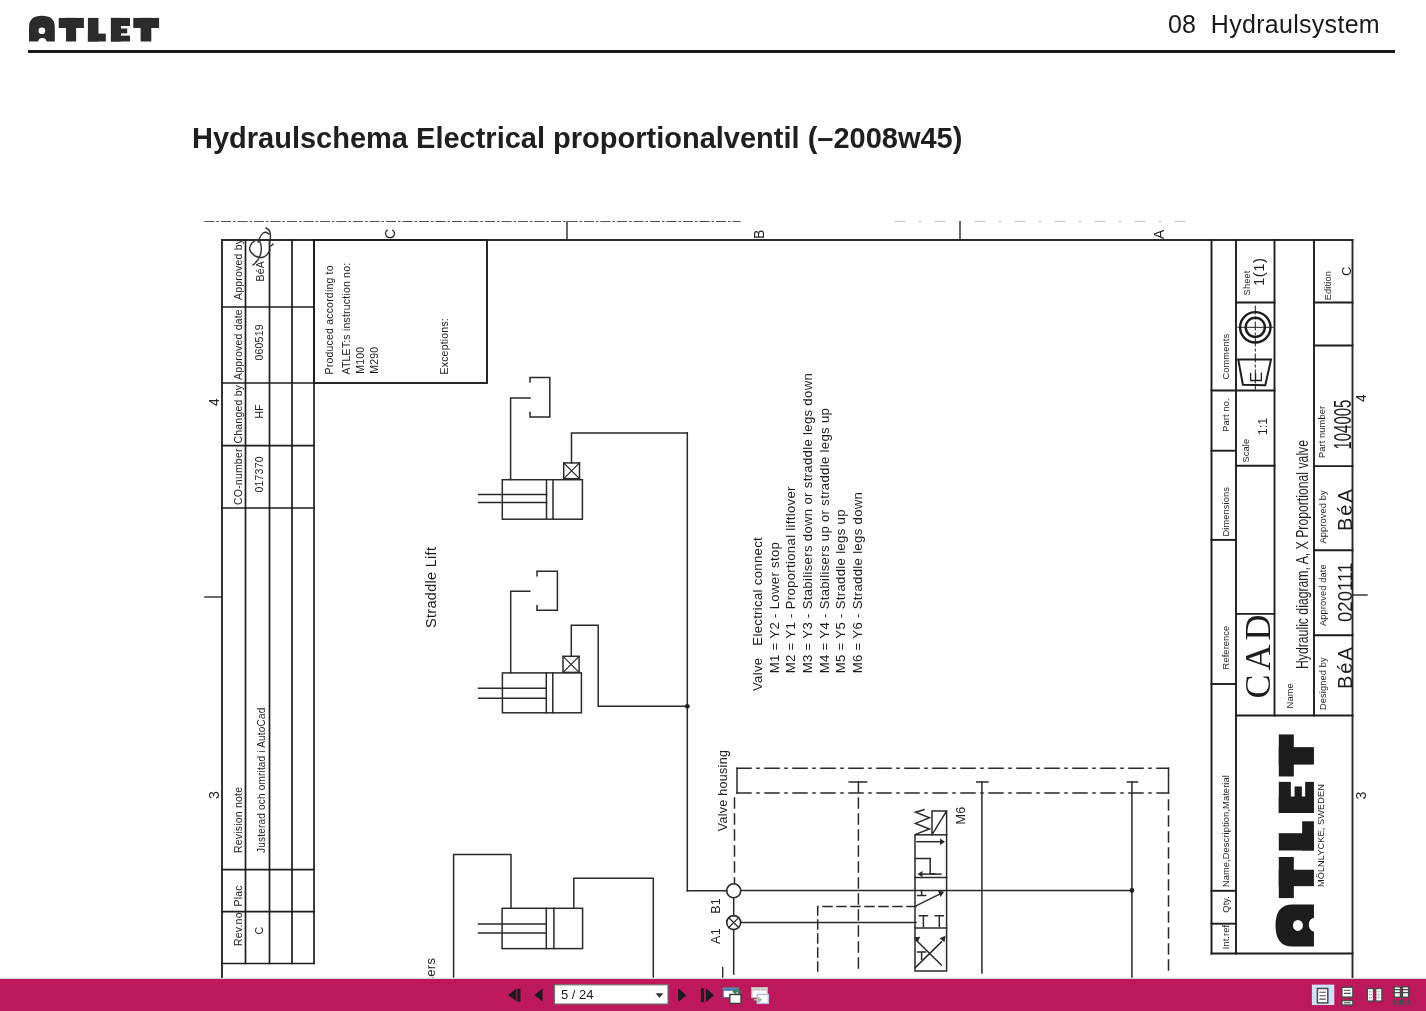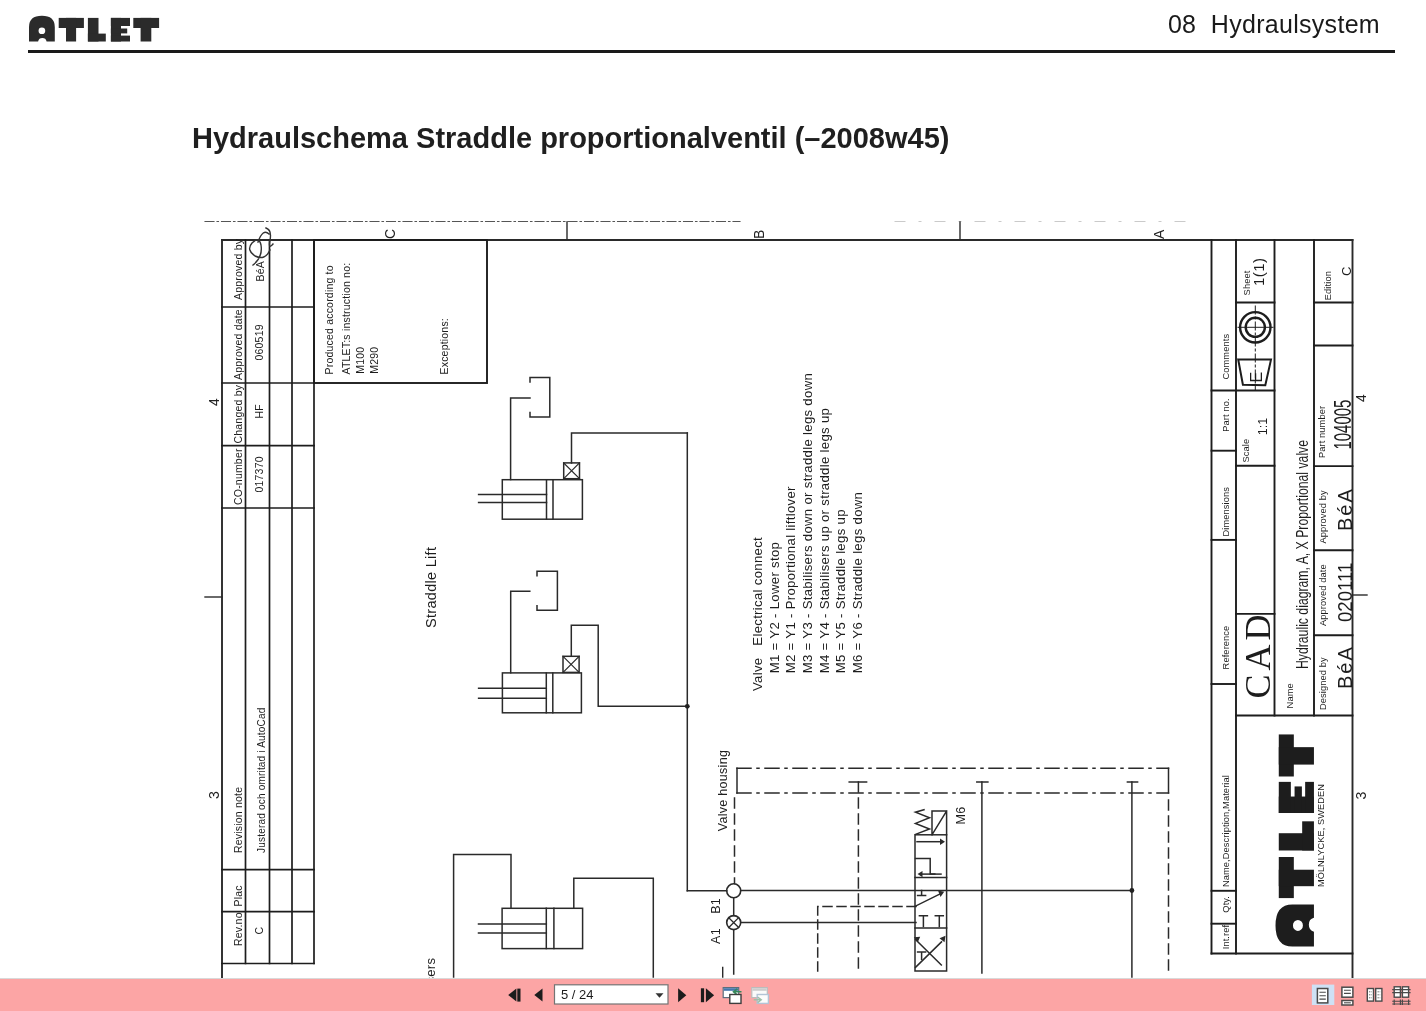--- a/index.html
+++ b/index.html
@@ -1,21 +1,21 @@
 <!DOCTYPE html>
 <html><head>
 <meta charset="utf-8">
 <style>
   html,body{margin:0;padding:0;}
   body{width:1426px;height:1011px;background:#ffffff;position:relative;overflow:hidden;
        font-family:"Liberation Sans",sans-serif;}
   #head-text{position:absolute;top:10px;right:46px;font-size:25px;color:#1a1a1a;letter-spacing:0.3px;}
   #rule{position:absolute;top:50px;left:28px;width:1367px;height:2.6px;background:#1a1a1a;}
   #doc-title{position:absolute;top:122px;left:192px;font-size:29px;font-weight:bold;color:#1f1f1f;letter-spacing:0px;}
-  #toolbar{position:absolute;top:978px;left:0;width:1426px;height:33px;background:#fca5a5;border-top:1px solid #d9d9d9;}
+  #toolbar{position:absolute;top:978px;left:0;width:1426px;height:33px;background:#be185d;border-top:1px solid #d9d9d9;}
 </style>
 </head>
 <body>
 
 <svg id="logo" style="position:absolute;left:28px;top:13px" width="133" height="30" viewBox="28 13 133 30">
   <g fill="#2b2b2b">
     <path d="M29,41.5 L29,27 Q29,15.7 41.9,15.7 Q54.8,15.7 54.8,27 L54.8,41.5 L46.6,41.5 A4.35,4.35 0 0 0 38.1,41.5 Z M41.9,34.1 A3.35,3.35 0 1 0 41.9,27.4 A3.35,3.35 0 1 0 41.9,34.1 Z" fill-rule="evenodd"></path>
     <rect x="58.7" y="17.9" width="25.2" height="10.1"></rect>
     <rect x="66.0" y="17.9" width="10.1" height="23.6"></rect>
     <rect x="87.9" y="17.9" width="10.6" height="23.6"></rect>
@@ -26,21 +26,21 @@
     <rect x="110.9" y="35.6" width="19.1" height="5.9"></rect>
     <rect x="133.3" y="17.9" width="25.8" height="10.1"></rect>
     <rect x="140.6" y="17.9" width="10.7" height="23.6"></rect>
   </g>
 </svg>
 
 <div id="head-text">08&nbsp;&nbsp;Hydraulsystem</div>
 
 <div id="rule"></div>
 
-<div id="doc-title">Hydraulschema Straddle proportionalventil (–2008w45)</div>
+<div id="doc-title">Hydraulschema Electrical proportionalventil (–2008w45)</div>
 
 <svg id="drawing" style="position:absolute;left:0;top:0" width="1426" height="1011" viewBox="0 0 1426 1011" stroke-linecap="square" fill="none">
 <defs></defs>
 <g stroke="#2a2a2a" stroke-width="1.9">
 
 <path d="M205,221.5 H740" stroke-width="1.1" stroke-dasharray="9 3 1.5 3" stroke="#555"></path>
 <path d="M895,221.5 H1190" stroke-width="1" stroke-dasharray="10 14 2 14" opacity="0.35" stroke="#666"></path>
 
 <path d="M222,240 H1352.5"></path>
 

